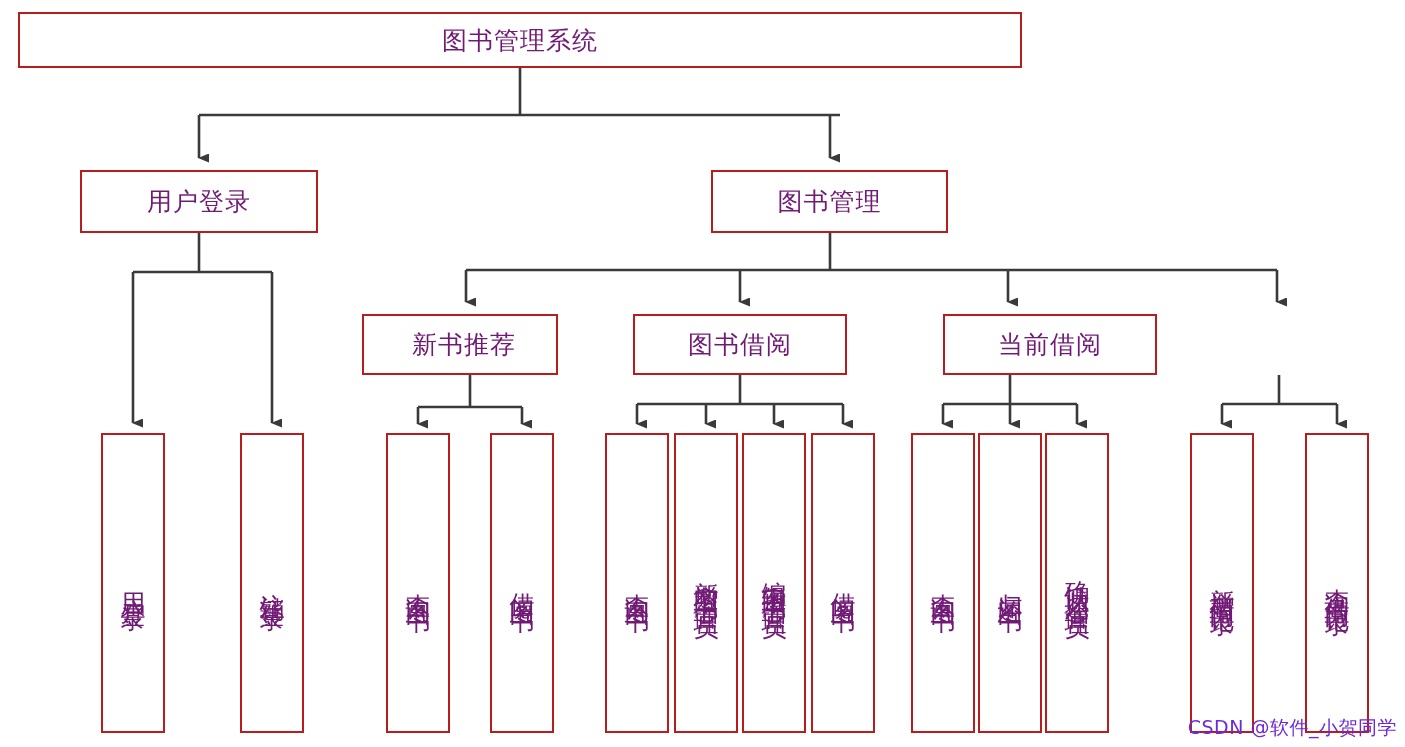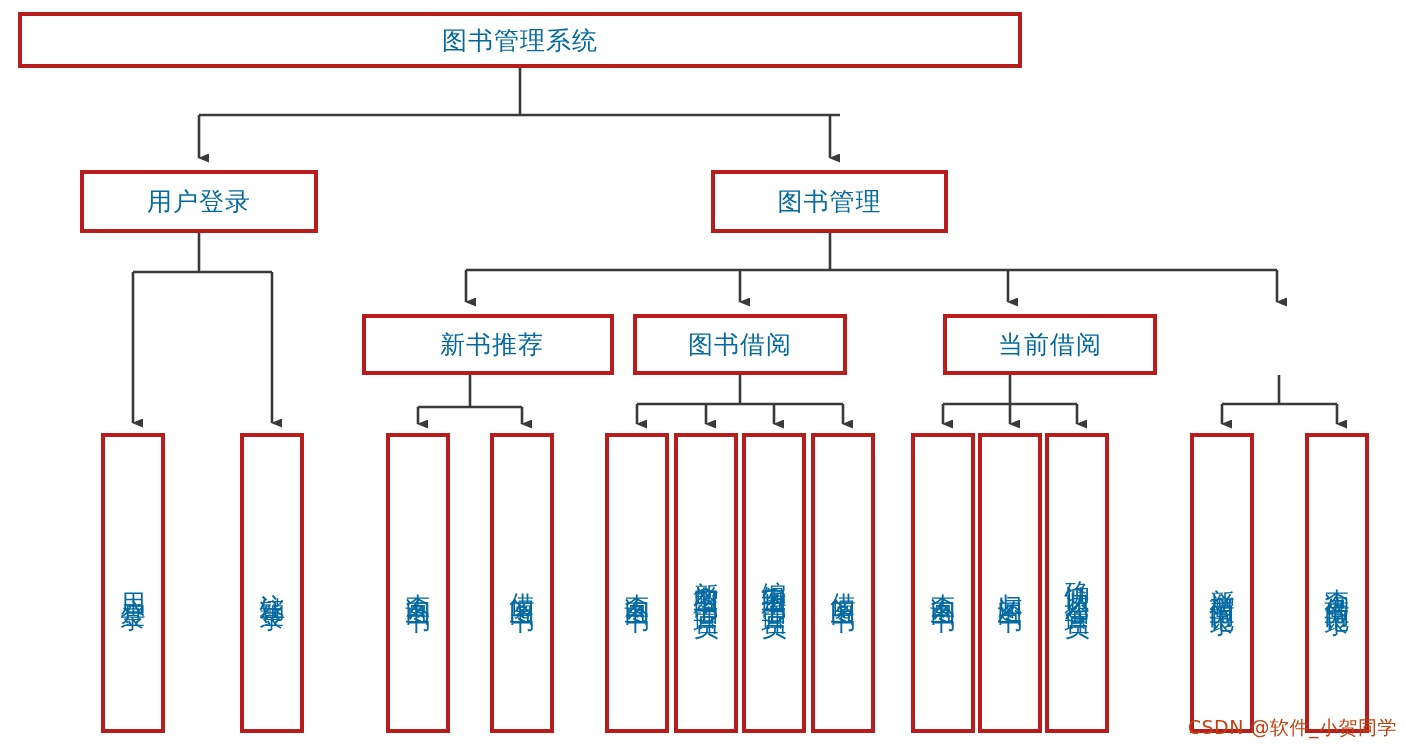--- a/index.html
+++ b/index.html
@@ -23,25 +23,25 @@
     left: 0;
     top: 0;
     width: 1405px;
     height: 747px;
     pointer-events: none;
   }
   .node {
     position: absolute;
     box-sizing: border-box;
     background: #ffffff;
-    border: 4px solid #b91c1c;
+    border: 2px solid #b91c1c;
     display: flex;
     align-items: center;
     justify-content: center;
-    color: #0369a1;
+    color: #701a75;
   }
   .node.h {
     
     font-size: 25px;
     letter-spacing: 1px;
   }
   .node.v {
     
     font-size: 25px;
   }
@@ -56,21 +56,21 @@
     white-space: nowrap;
   }
   .node.root {
     font-size: 25px;
   }
   .watermark {
     position: absolute;
     right: 8px;
     bottom: 6px;
     font-size: 19px;
-    color: #c2410c;
+    color: #6d28d9;
     letter-spacing: 0.5px;
     white-space: nowrap;
     user-select: none;
   }
 </style>
 </head>
 <body>
 
 <div id="canvas">
 
@@ -129,21 +129,21 @@
   </div>
 
   <div class="node h" style="left:80px; top:170px; width:238px; height:63px;">
     <span class="htext">用户登录</span>
   </div>
 
   <div class="node h" style="left:711px; top:170px; width:237px; height:63px;font-family:Liberation Mono, monospace;">
     <span class="htext">图书管理</span>
   </div>
 
-  <div class="node h" style="left:362px; top:314px; width:252px; height:61px;padding-left:8px;">
+  <div class="node h" style="left:362px; top:314px; width:196px; height:61px;padding-left:8px;">
     <span class="htext">新书推荐</span>
   </div>
 
   <div class="node h" style="left:633px; top:314px; width:214px; height:61px;">
     <span class="htext">图书借阅</span>
   </div>
 
   <div class="node h" style="left:903px; top:314px; width:214px; height:61px;margin-left:40px;">
     <span class="htext">当前借阅</span>
   </div>

